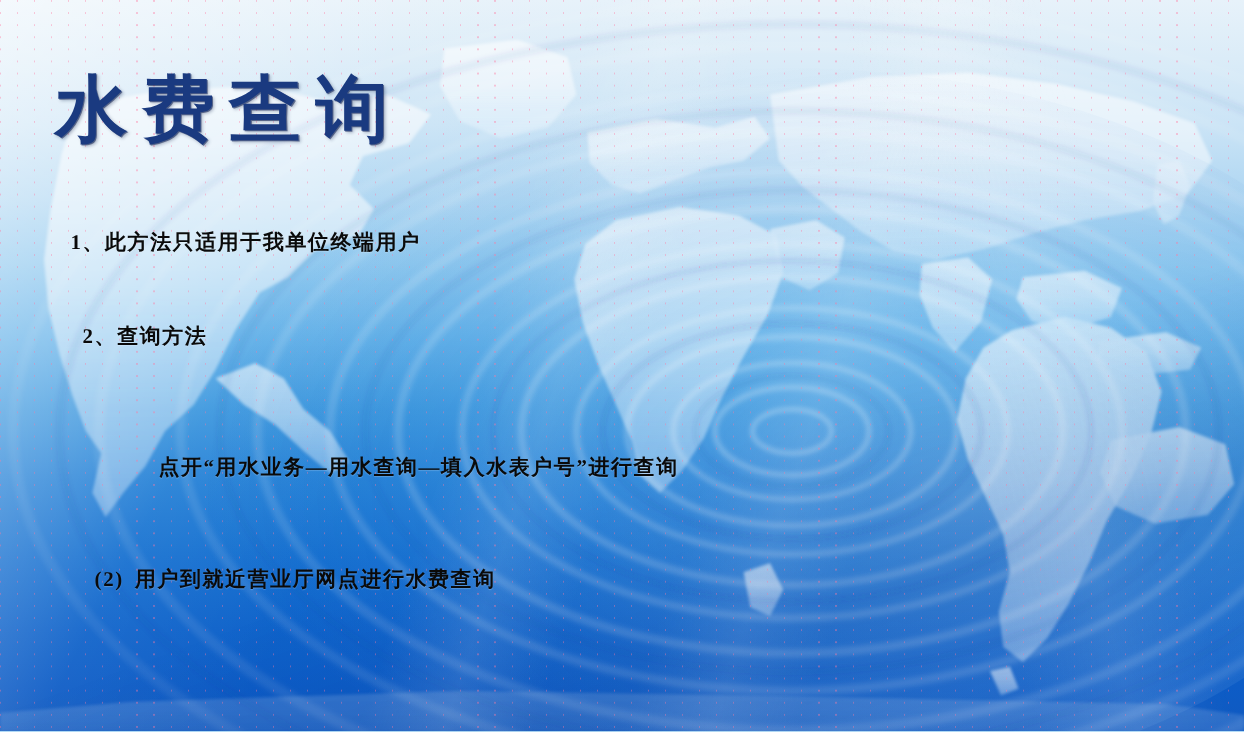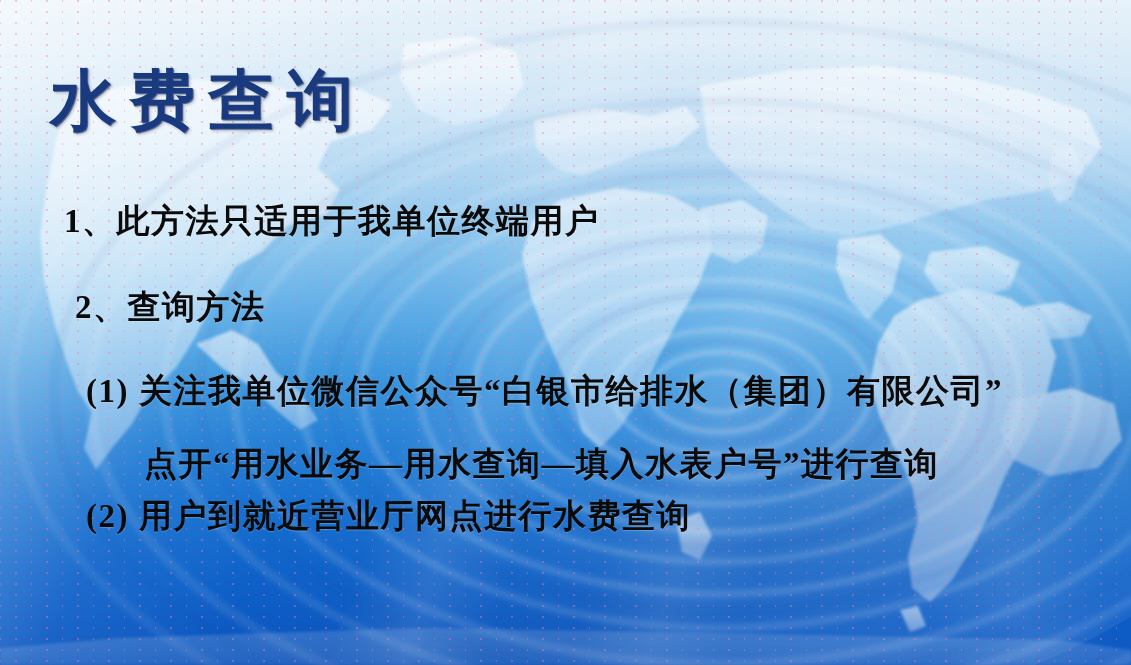--- a/index.html
+++ b/index.html
@@ -102,40 +102,40 @@
       1px 1px 0 rgba(12,30,80,0.55),
       2px 2px 3px rgba(10,25,70,0.30);
     white-space: nowrap;
   }
 
   .body-line {
     position: absolute;
     color: #0a0a0a;
     font-family: "Liberation Serif", "DejaVu Serif", serif;
     font-weight: bold;
-    font-size: 33px;
+    font-size: 19px;
     line-height: 38px;
     letter-spacing: 1.5px;
     white-space: nowrap;
     text-shadow: 0 1px 1px rgba(255,255,255,0.22);
   }
 
   #line-1 { left: 64px;  top: 202px; }
   #line-2 { left: 64px;  top: 288px; margin-left: 11px; }
 
   #line-3 {
     left: 86px;
     top: 372px;
   }
   #line-3 .sub {
     display: block;
   }
   #line-3 .sub.indent { margin-left: 58px; margin-top: 35px; }
 
-  #line-4 { left: 86px;  top: 497px; }
+  #line-4 { left: 86px;  top: 509px; }
 
   
   .gap { display: inline-block; width: 10px; }
 </style>
 </head>
 <body>
 
 <div id="slide">
 
   <div class="layer" id="bg-gradient"></div>
@@ -249,21 +249,20 @@
 
     <div class="body-line" id="line-1">
       <span>1、</span><span>此方法只适用于我单位终端用户</span>
     </div>
 
     <div class="body-line" id="line-2">
       <span>2、</span><span>查询方法</span>
     </div>
 
     <div class="body-line" id="line-3">
-      <span class="sub"><span>(1)</span><span class="gap"></span><span>关注我单位微信公众号“白银市给排水（集团）有限公司”</span></span>
       <span class="sub indent">点开“用水业务—用水查询—填入水表户号”进行查询</span>
     </div>
 
     <div class="body-line" id="line-4">
       <span>(2)</span><span class="gap"></span><span>用户到就近营业厅网点进行水费查询</span>
     </div>
 
   </div>
 </div>
 

